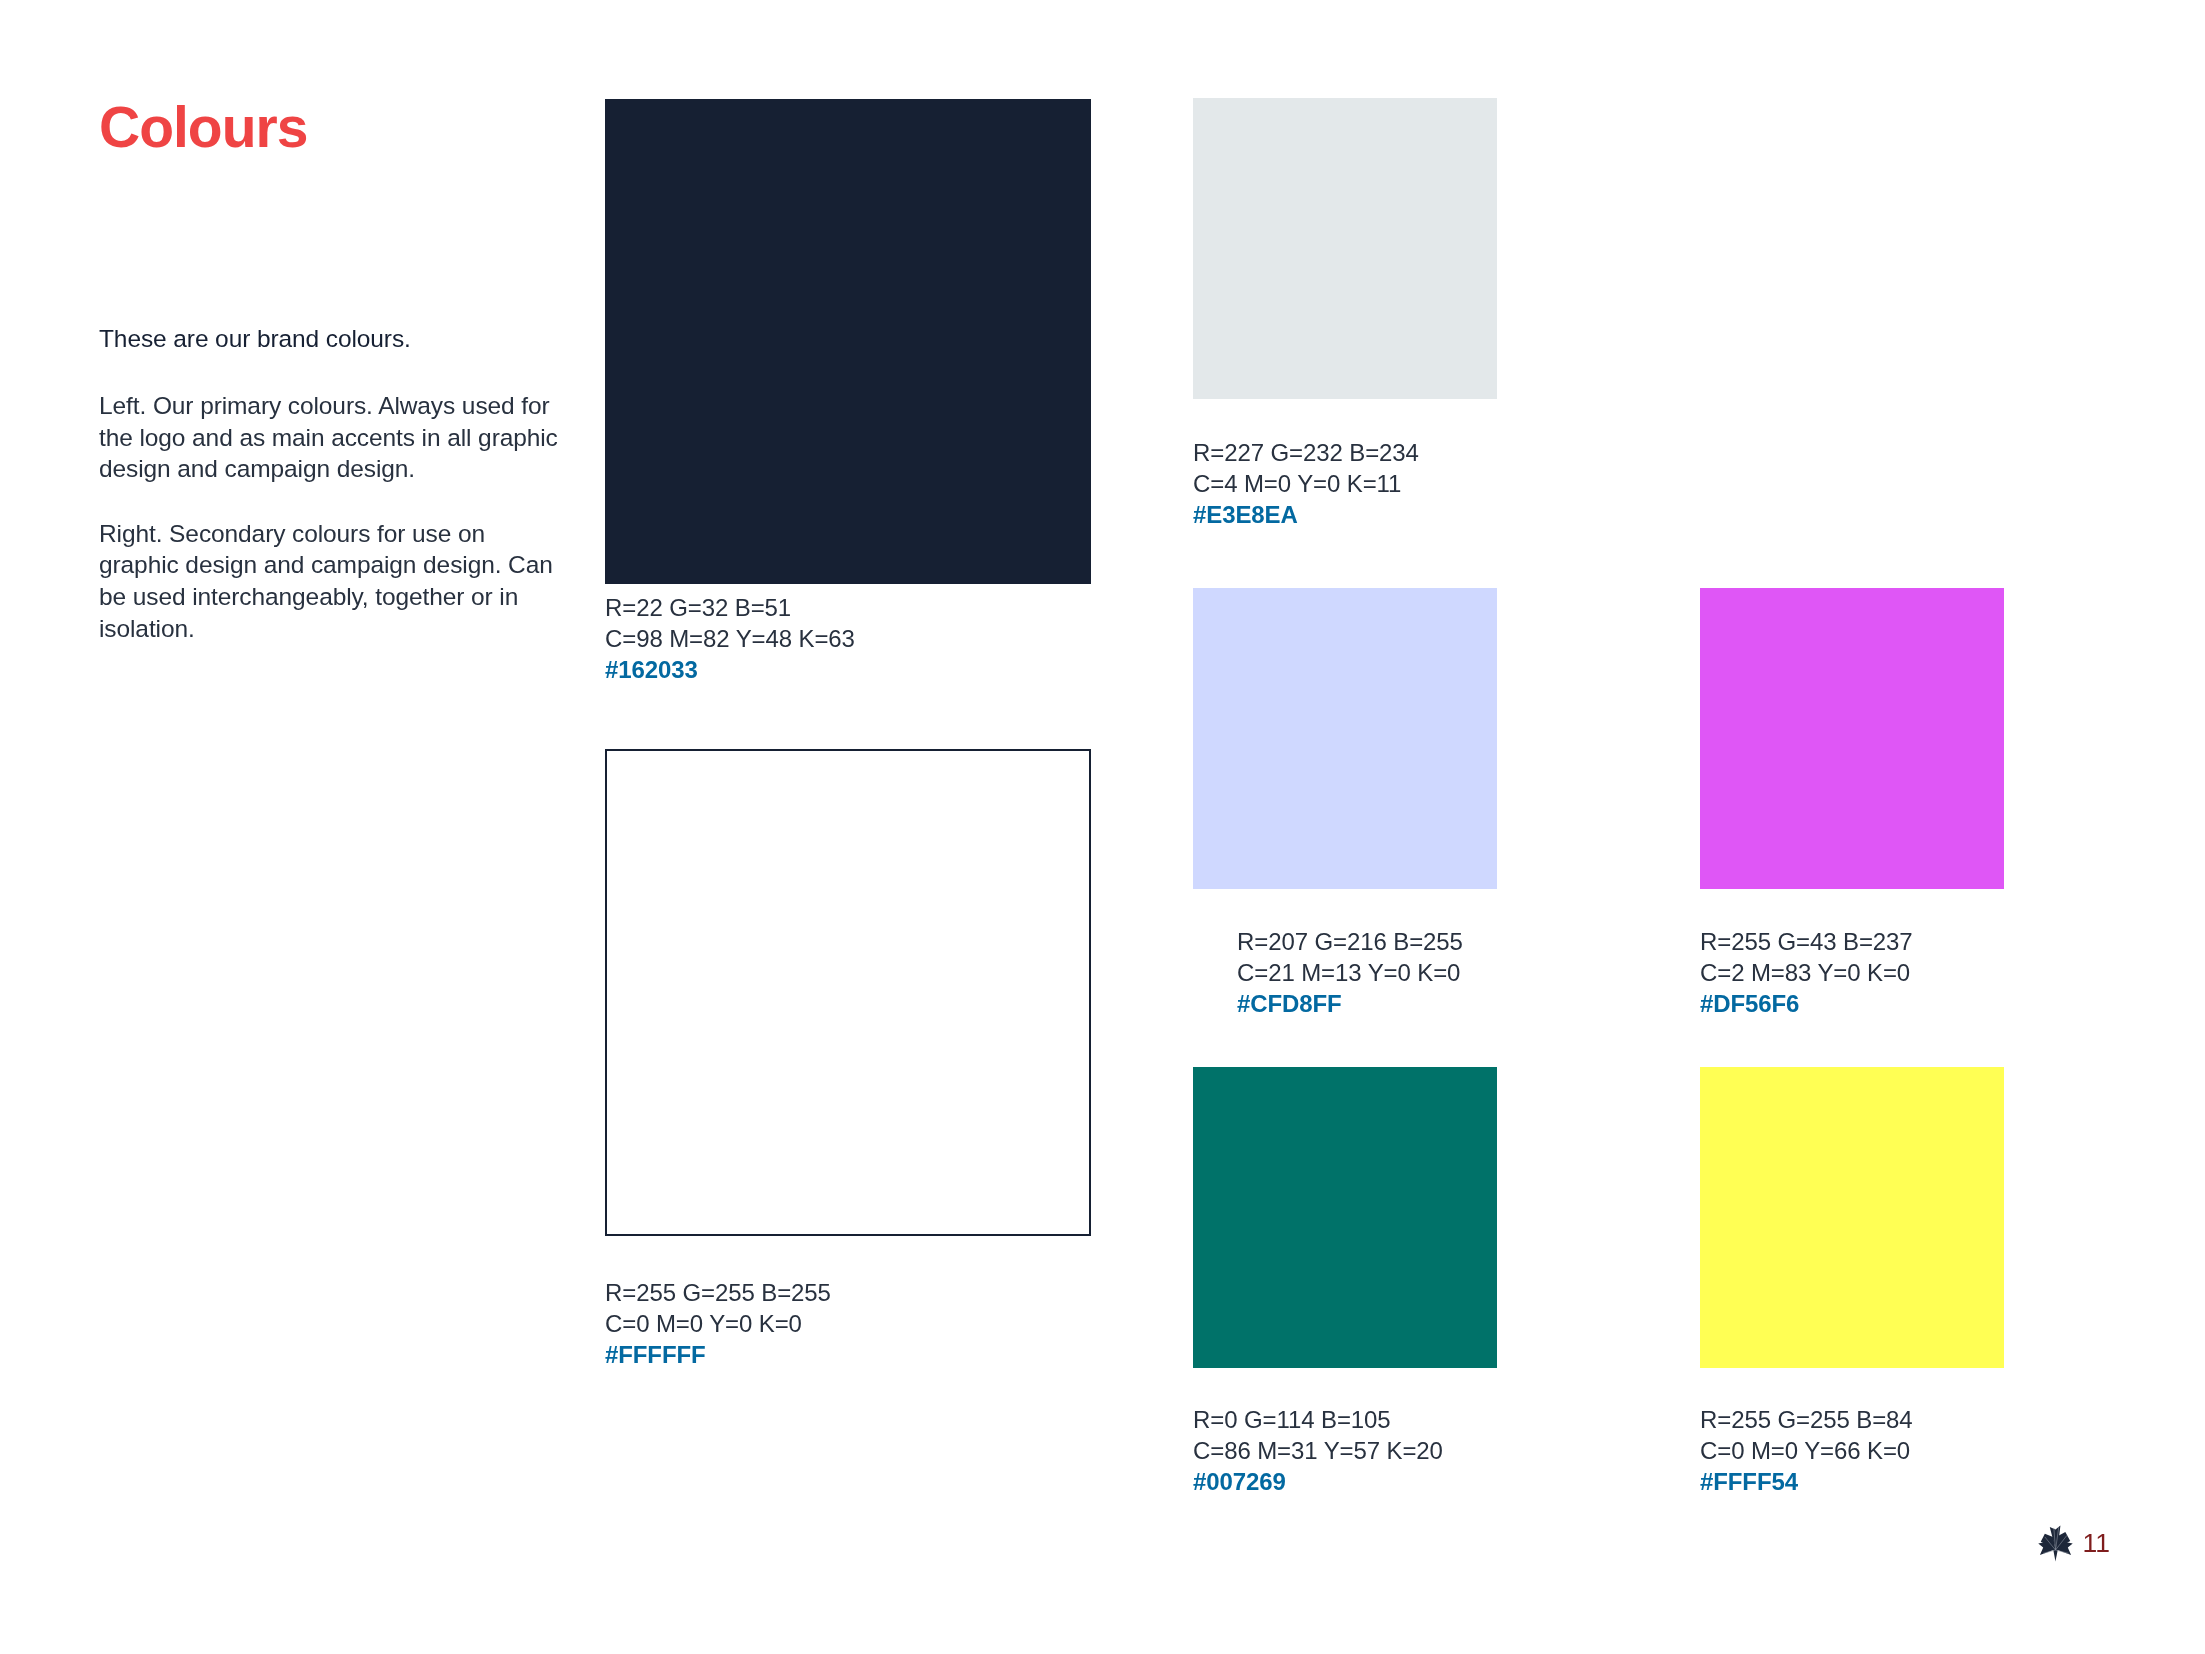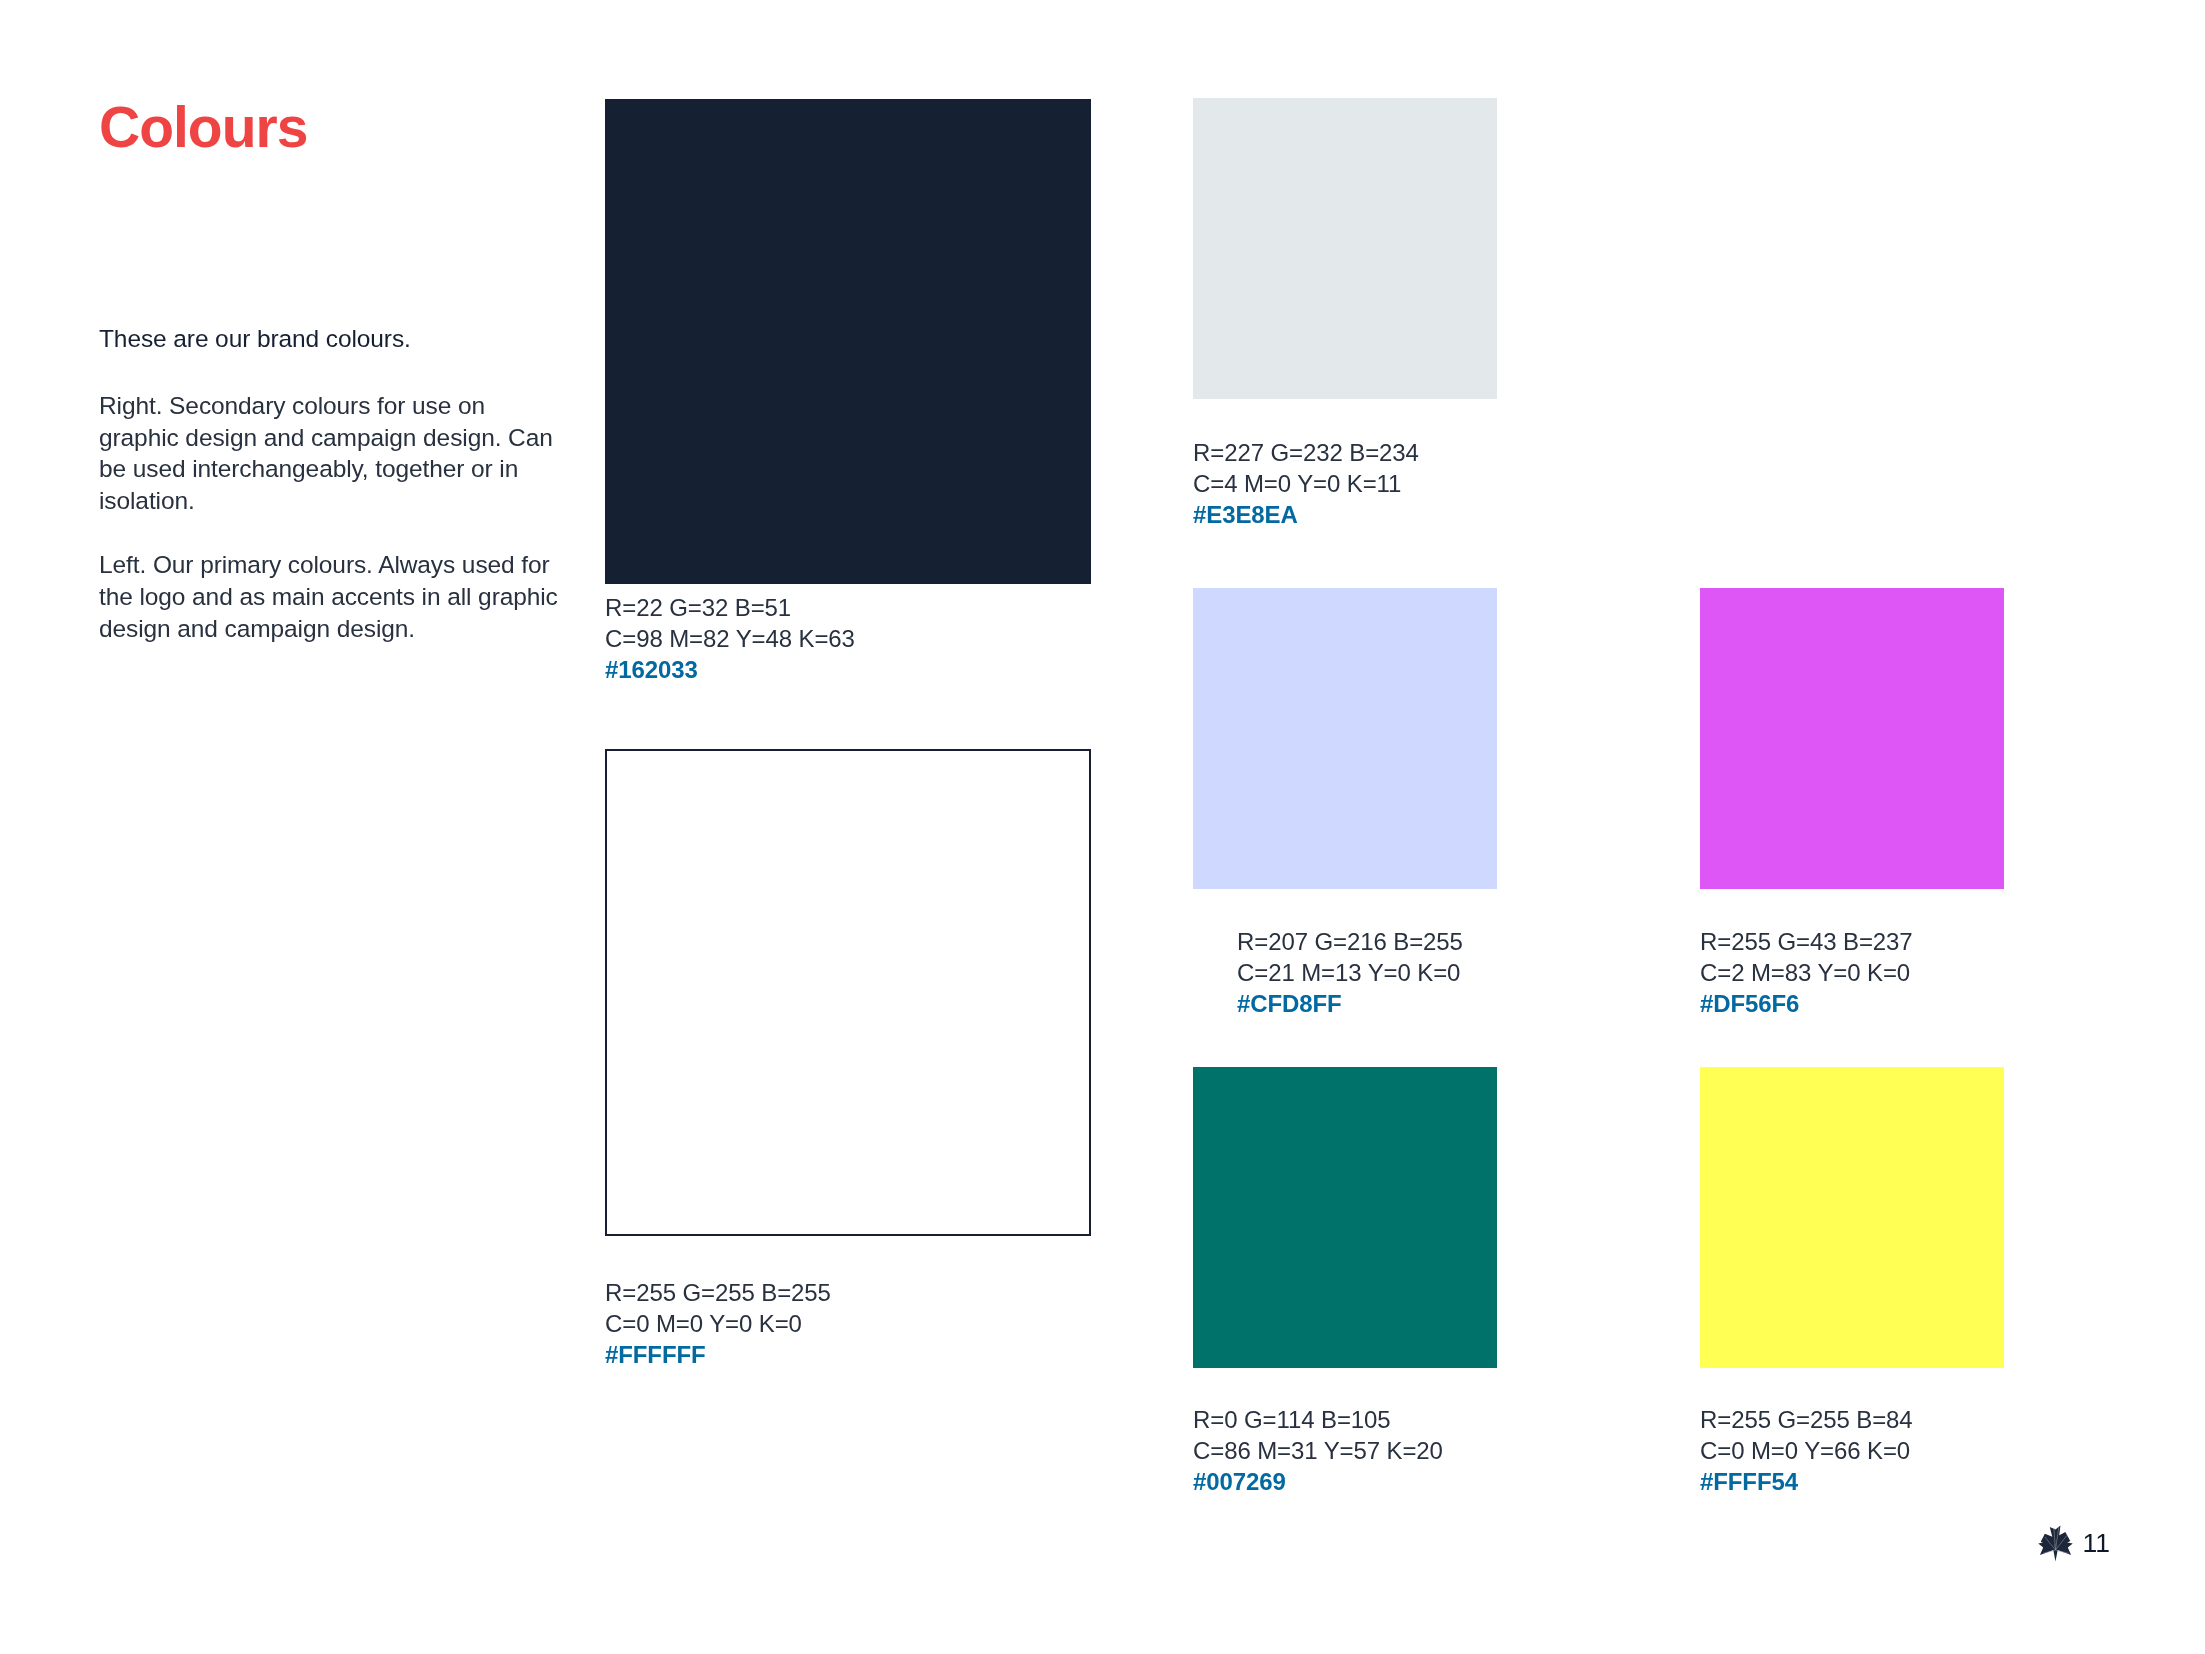--- a/index.html
+++ b/index.html
@@ -102,36 +102,36 @@
     position: absolute;
     left: 2035px;
     top: 1523px;
     display: flex;
     align-items: center;
     gap: 6.6px;
   }
   .leaf-mark { display: block; }
   .page-number {
     font-size: 26.5px;
-    color: #0f172a;
+    color: #7f1d1d;
     letter-spacing: 0px;
     line-height: 1;
   }
 </style>
 </head>
 <body>
 
 <div class="left-col">
   <h1 class="page-title">Colours</h1>
 </div>
 
 <div class="intro-block">
   <p class="intro-heading">These are our brand colours.</p>
+  <p class="intro-para">Left. Our primary colours. Always used for the logo and as main accents in all graphic design and campaign design.</p>
   <p class="intro-para">Right. Secondary colours for use on graphic design and campaign design. Can be used interchangeably, together or in isolation.</p>
-  <p class="intro-para">Left. Our primary colours. Always used for the logo and as main accents in all graphic design and campaign design.</p>
 </div>
 
 <div class="swatch" id="sw-dark" style="background-color: rgb(22, 32, 51);"></div>
 <div class="swatch-caption" id="cap-dark">
   <div>R=22 G=32 B=51</div>
   <div>C=98 M=82 Y=48 K=63</div>
   <div class="hex">#162033</div>
 </div>
 
 <div class="swatch swatch-outline" id="sw-white" style="background-color: rgb(255, 255, 255);"></div>

